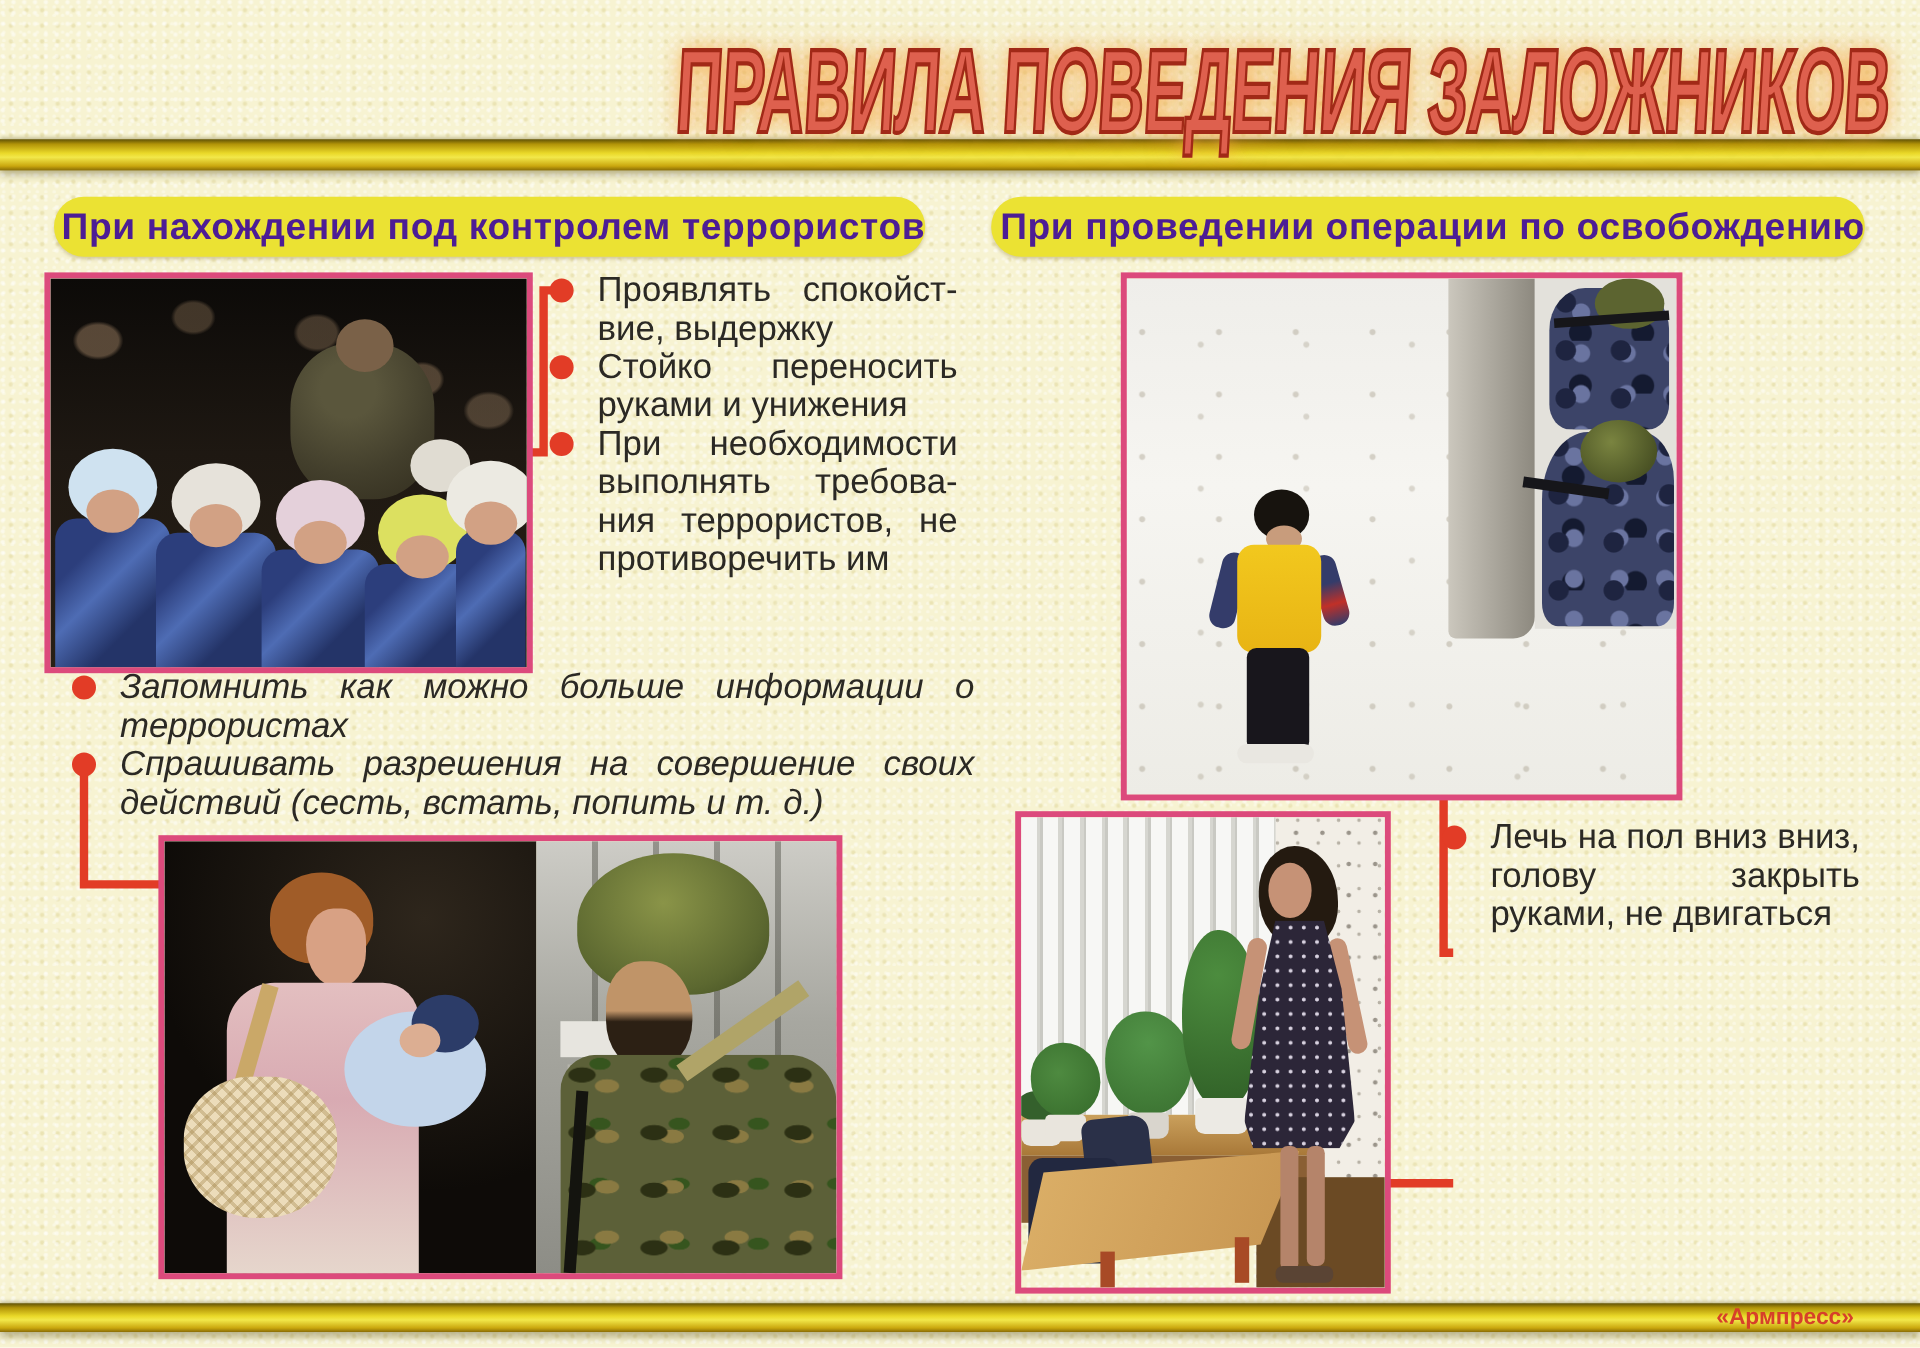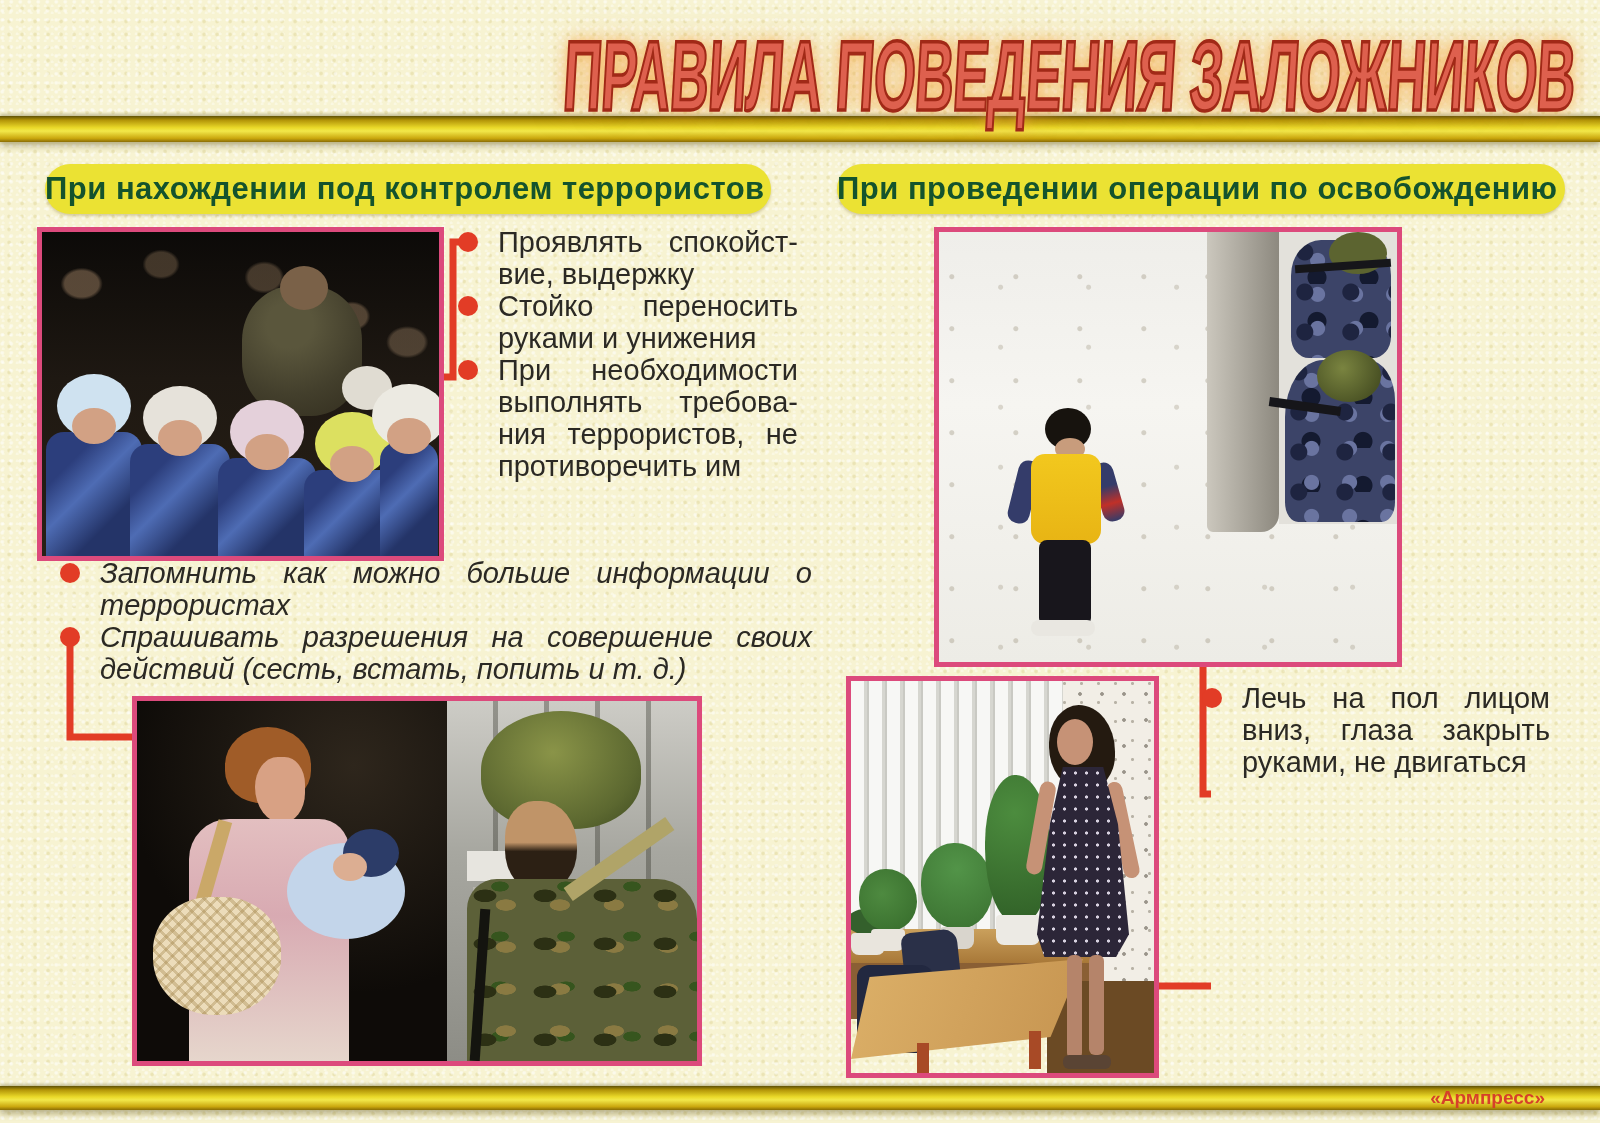--- a/index.html
+++ b/index.html
@@ -22,25 +22,25 @@
   
   .title{position:absolute;top:30px;right:26px;white-space:nowrap;z-index:5;}
   .title span{
     display:inline-block;font-size:84px;font-weight:bold;letter-spacing:-1px;
     color:#de604e;-webkit-text-stroke:3px #a12917;
     text-shadow:0 0 16px rgba(246,168,70,.85),0 0 34px rgba(246,168,70,.5);
     transform:scale(.64,1.18) skewX(-6deg);transform-origin:100% 62%;
   }
   
   .pill{position:absolute;height:50px;border-radius:26px;background:#ebe233;
-    display:flex;align-items:center;justify-content:flex-start;
-    font-size:31px;font-weight:bold;color:#14532d;letter-spacing:.5px;z-index:4;
+    display:flex;align-items:center;justify-content:flex-end;
+    font-size:31px;font-weight:bold;color:#4c1d95;letter-spacing:.5px;z-index:4;
     box-shadow:0 2px 3px rgba(150,130,60,.35);}
   .pill-left{left:45px;top:164px;width:726px;}
-  .pill-right{left:826px;top:164px;width:728px;margin-left:11px;}
+  .pill-right{left:826px;top:164px;width:728px;}
   
   .photo{position:absolute;border:5px solid #dc4a7c;box-sizing:border-box;overflow:hidden;z-index:3;}
   .art{position:relative;width:100%;height:100%;}
   .art div{position:absolute;}
   
   .blist{position:absolute;list-style:none;margin:0;padding:0;z-index:4;
     font-size:29px;line-height:32px;color:#2b2924;text-align:justify;}
   .blist li{position:relative;padding-left:48px;hyphens:manual;}
   .blist li::before{content:"";position:absolute;left:8px;top:6px;width:20px;height:20px;
     border-radius:50%;background:#e23c26;}
@@ -297,18 +297,18 @@
       <div class="rw-arm-l"></div>
       <div class="rw-arm-r"></div>
       <div class="rw-dress"></div>
       <div class="rw-leg1"></div>
       <div class="rw-leg2"></div>
       <div class="rw-feet"></div>
     </div>
   </div>
 
   <ul class="blist list-right">
-    <li>Лечь на пол лицом вниз, глаза закрыть руками, не двигаться</li>
+    <li>Лечь на пол вниз вниз, голову закрыть руками, не двигаться</li>
   </ul>
 
   <div class="publisher">«Армпресс»</div>
 
 </div>
 
 </body></html>

